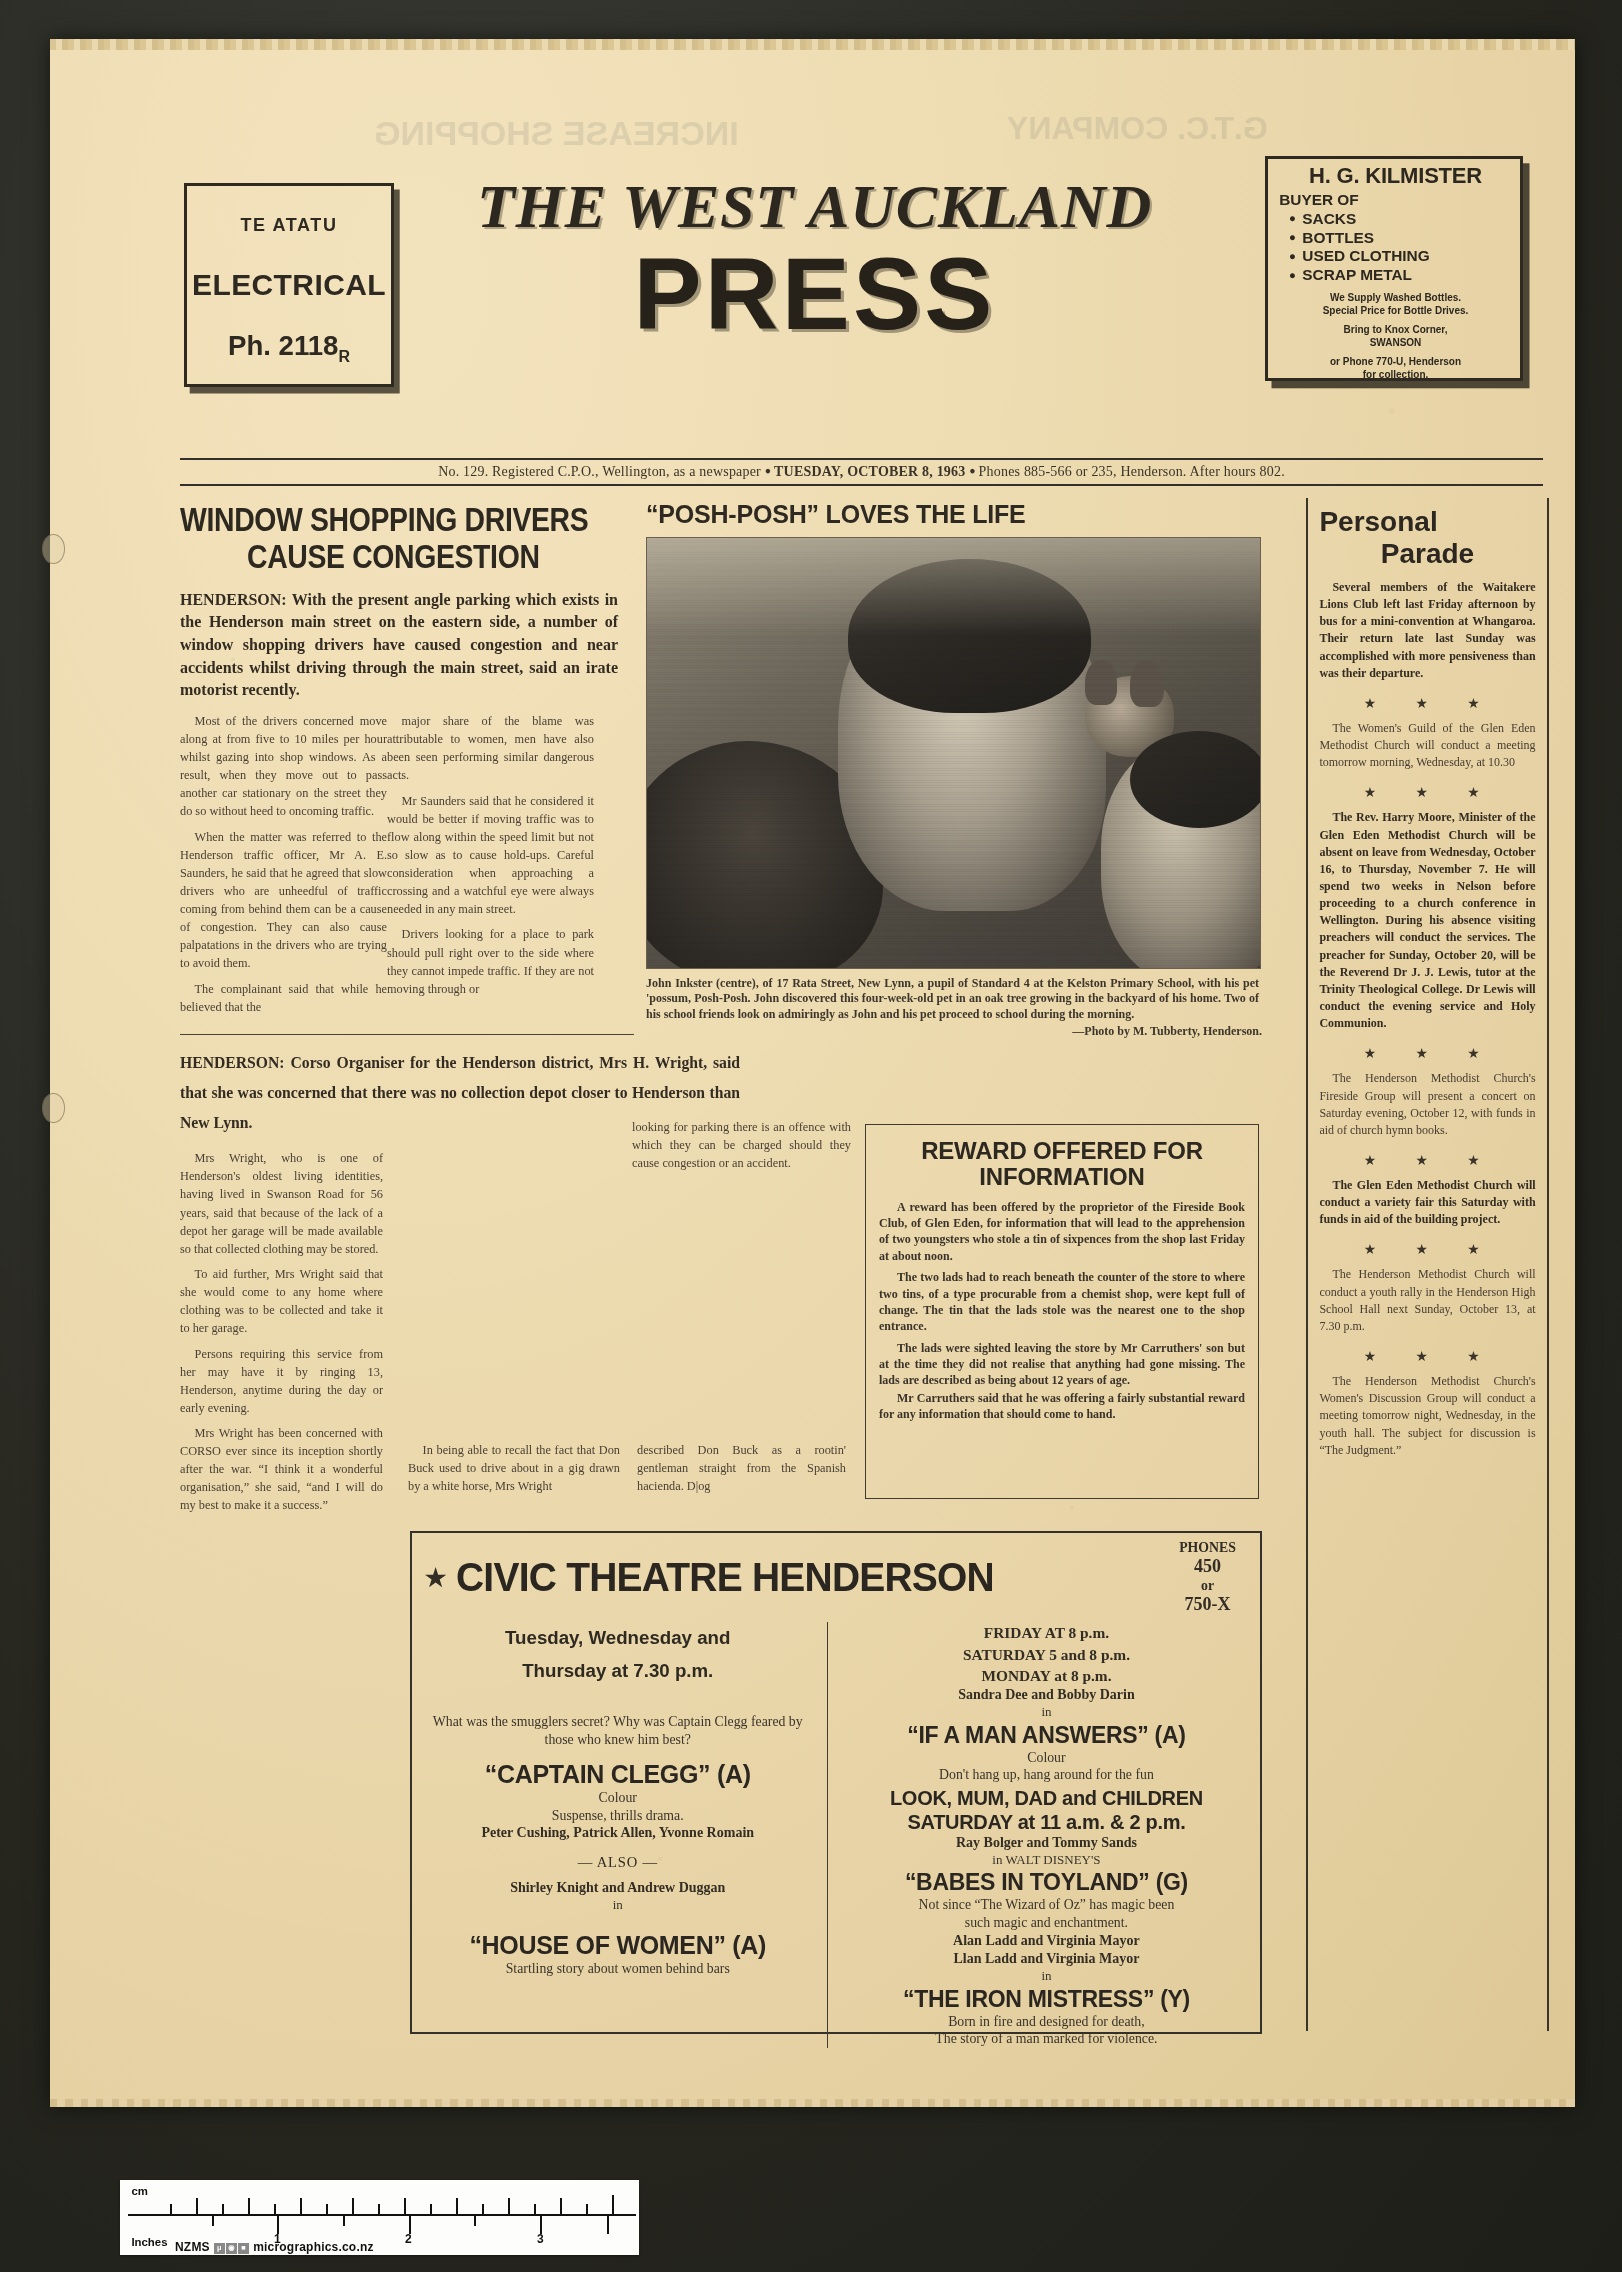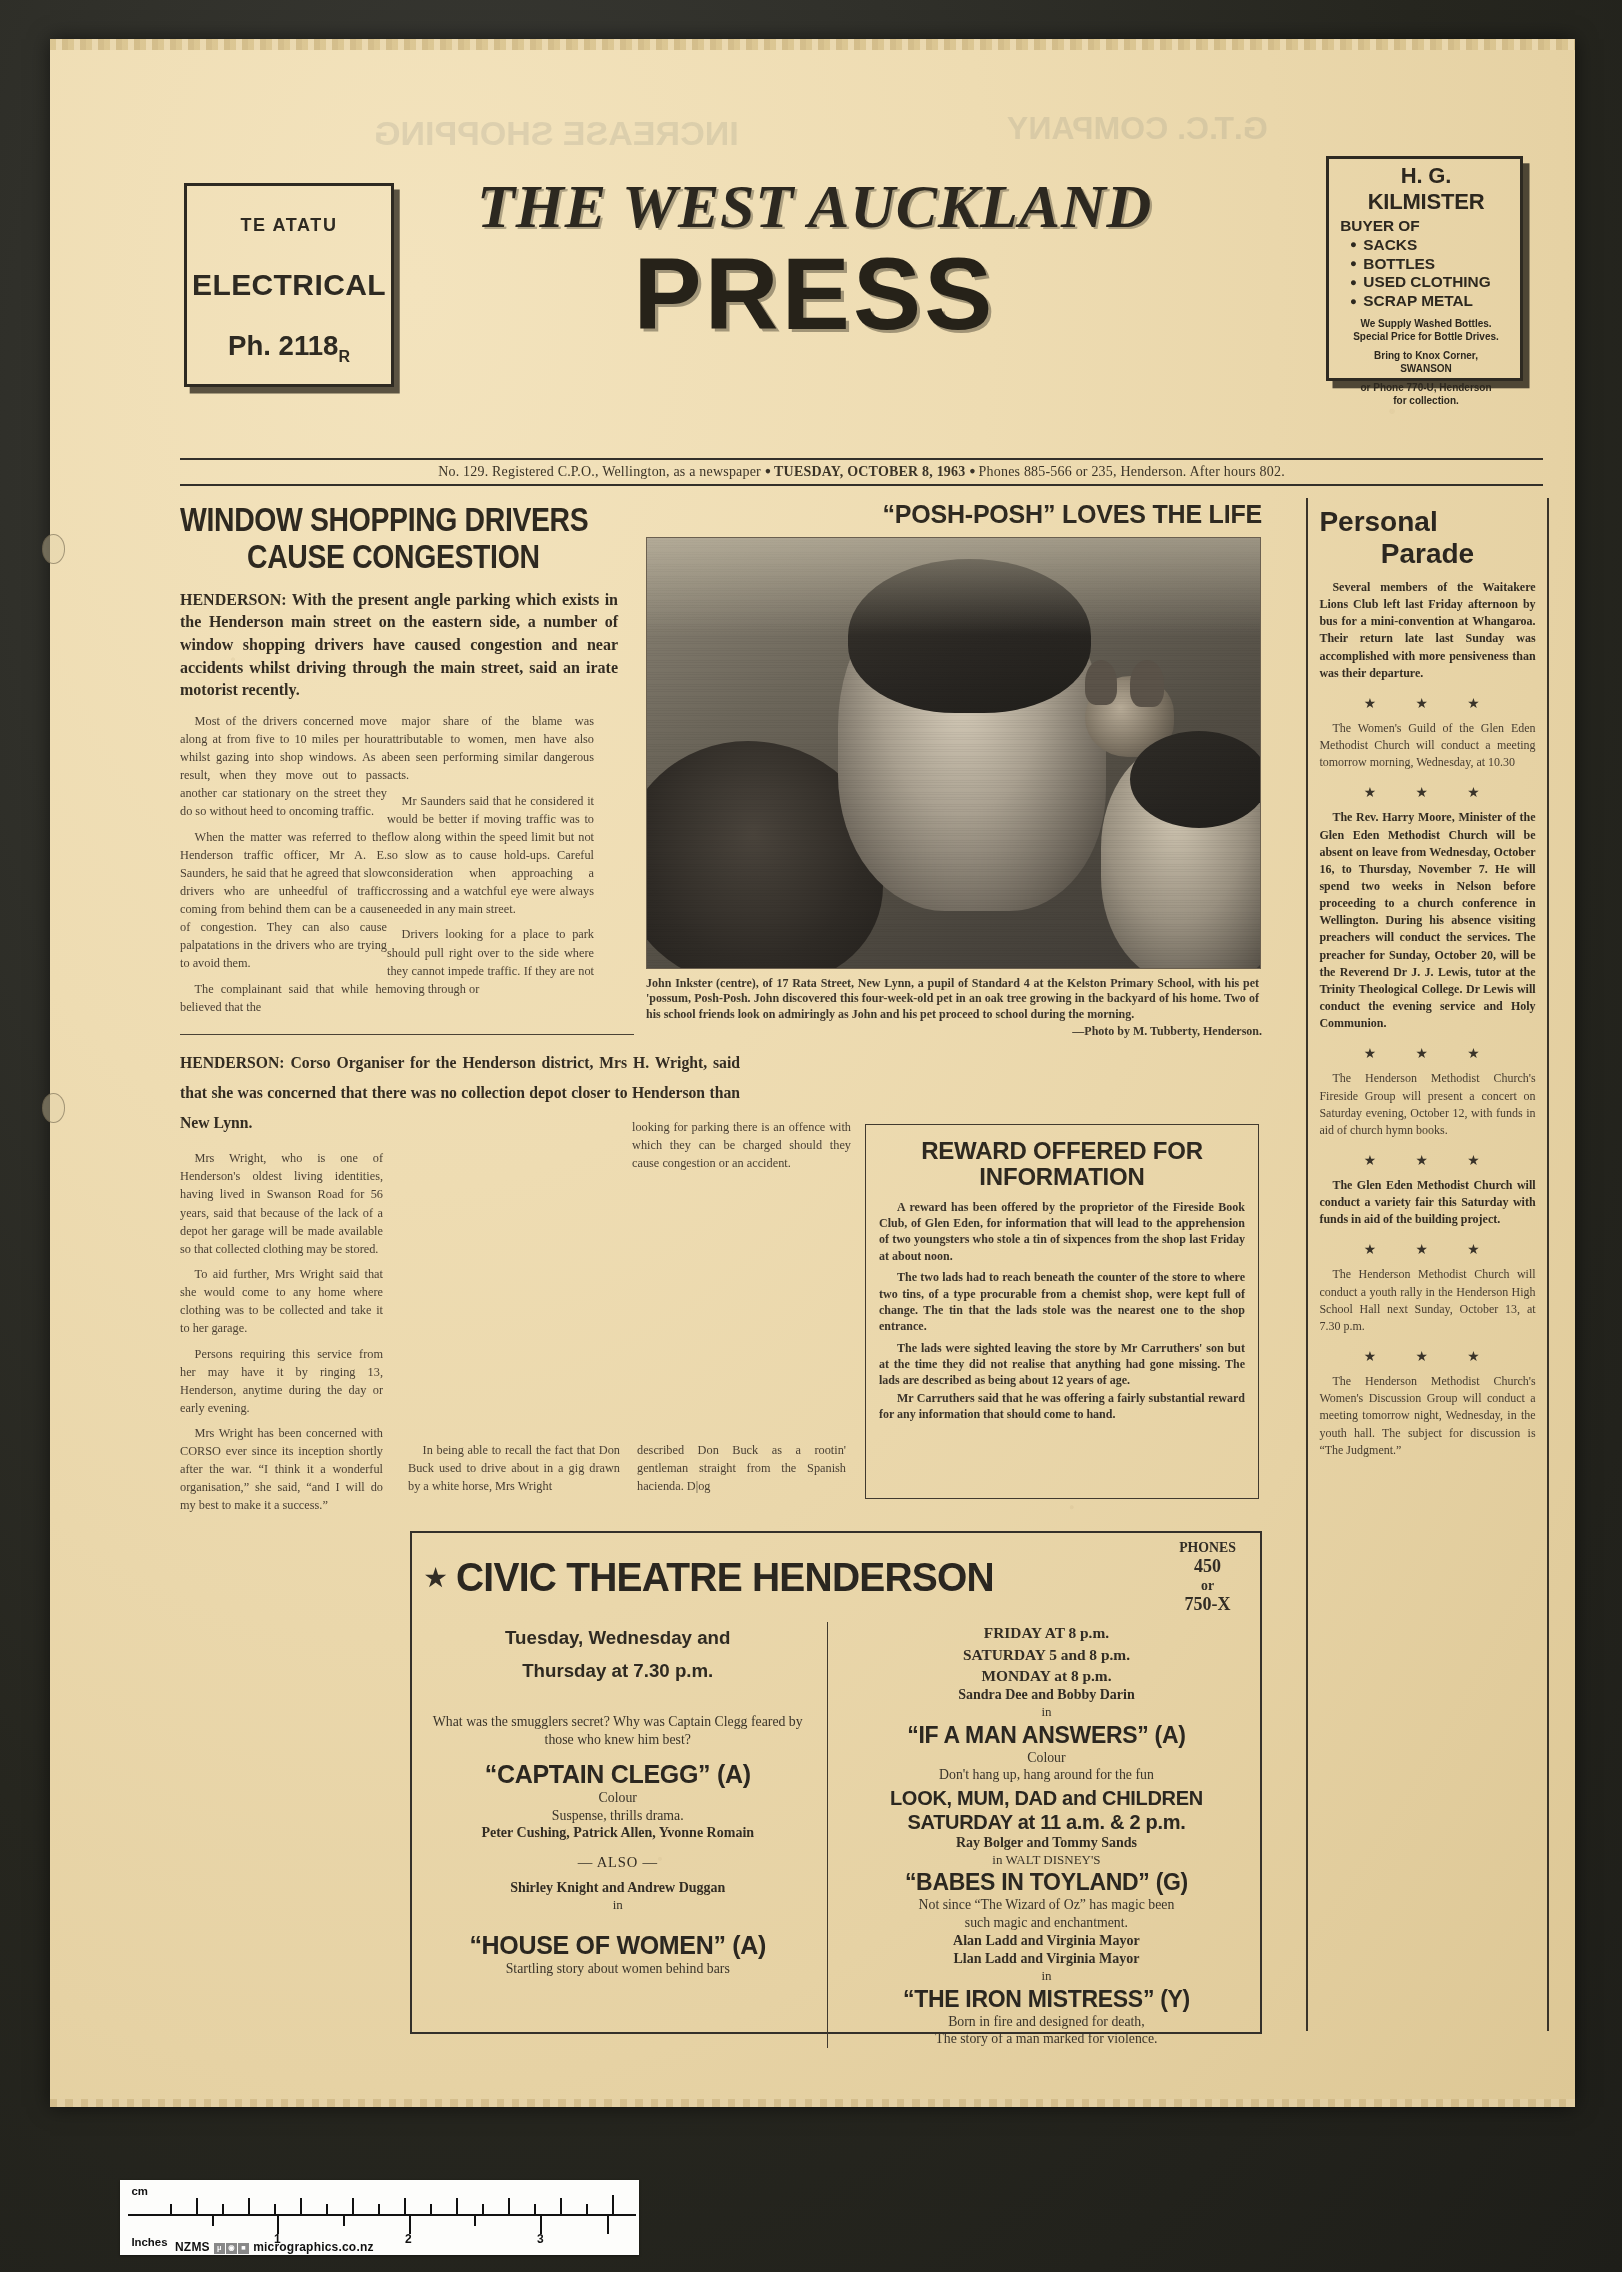--- a/index.html
+++ b/index.html
@@ -54,21 +54,21 @@
   #te-atatu-box .l3 sub{font-size:16px;}
 
   #title-block{position:absolute;left:268px;top:39px;width:819px;text-align:center;}
   #title-line1{font-family:"Liberation Serif",serif;font-weight:bold;font-style:italic;
      font-size:62px;letter-spacing:0.8px;color:#2c2820;line-height:1;
      text-shadow:2.4px 2.4px 0 rgba(55,48,35,.35);}
   #title-line2{font-family:"Liberation Sans",sans-serif;font-weight:bold;
      font-size:102px;letter-spacing:3.2px;color:#262219;line-height:1.02;margin-top:4.9px;
      text-shadow:3.2px 3.2px 0 rgba(45,40,28,.4);}
 
-  #kilmister{position:absolute;right:3.2px;top:19.5px;width:197px;height:225px;
+  #kilmister{position:absolute;right:3.2px;top:19.5px;width:258px;height:225px;
      border:3.2px solid #2e2a22;box-shadow:6.5px 7.3px 0 rgba(40,35,25,.8);
      padding:4.9px 8px 0 11.4px;box-sizing:border-box;
      font-family:"Liberation Sans",sans-serif;color:#2d281f;}
   #kilmister .hg{font-size:22px;font-weight:bold;letter-spacing:-0.2px;text-align:center;}
   #kilmister .buyer{font-size:15.4px;font-weight:bold;margin-top:1.6px;}
   #kilmister ul{list-style:none;margin:0.8px 0 0 0;padding:0 0 0 9.7px;}
   #kilmister li{font-size:15.4px;font-weight:bold;line-height:1.22;}
   #kilmister li:before{content:"\25CF";font-size:11.4px;margin-right:6.5px;vertical-align:1.6px;}
   #kilmister .sm{font-size:10px;font-weight:bold;line-height:1.3;margin-top:6.5px;text-align:center;}
   #kilmister .sm2{font-size:10px;font-weight:bold;line-height:1.3;margin-top:5.7px;text-align:center;}
@@ -99,21 +99,21 @@
   .twocol .c{width:207px;}
   .rule-h{border-top:1.6px solid #4a4236;margin:8px 0;}
 
   
   #hl2{font-family:"Liberation Sans",sans-serif;font-weight:bold;font-size:40px;
      line-height:1.07;color:#2c2720;letter-spacing:-0.4px;width:779px;}
   #corso-lead{margin-top:13px;width:560px;font-size:15.7px;line-height:1.9;}
 
   
   #photo-title{font-family:"Liberation Sans",sans-serif;font-weight:bold;font-size:25px;
-     color:#2f2a21;text-align:right;letter-spacing:-0.2px;}
+     color:#2f2a21;text-align:left;letter-spacing:-0.2px;}
   #photo-frame{margin-top:8px;width:613px;height:430px;border:0.8px solid #6b6050;
      position:relative;overflow:hidden;
      background:linear-gradient(155deg,#8e8778 0%,#6d675b 30%,#524d44 62%,#3c3833 100%);}
   #photo-frame .ph{position:absolute;}
   #photo-caption{margin-top:6.5px;width:613px;font-family:"Liberation Serif",serif;
      font-weight:bold;font-size:12px;line-height:1.33;color:#3d362b;text-align:justify;}
   #photo-credit{text-align:right;font-weight:bold;font-size:12px;color:#3d362b;margin-top:0.8px;}
 
   
   #reward-box{position:absolute;left:815px;top:1085px;width:394px;height:375px;

